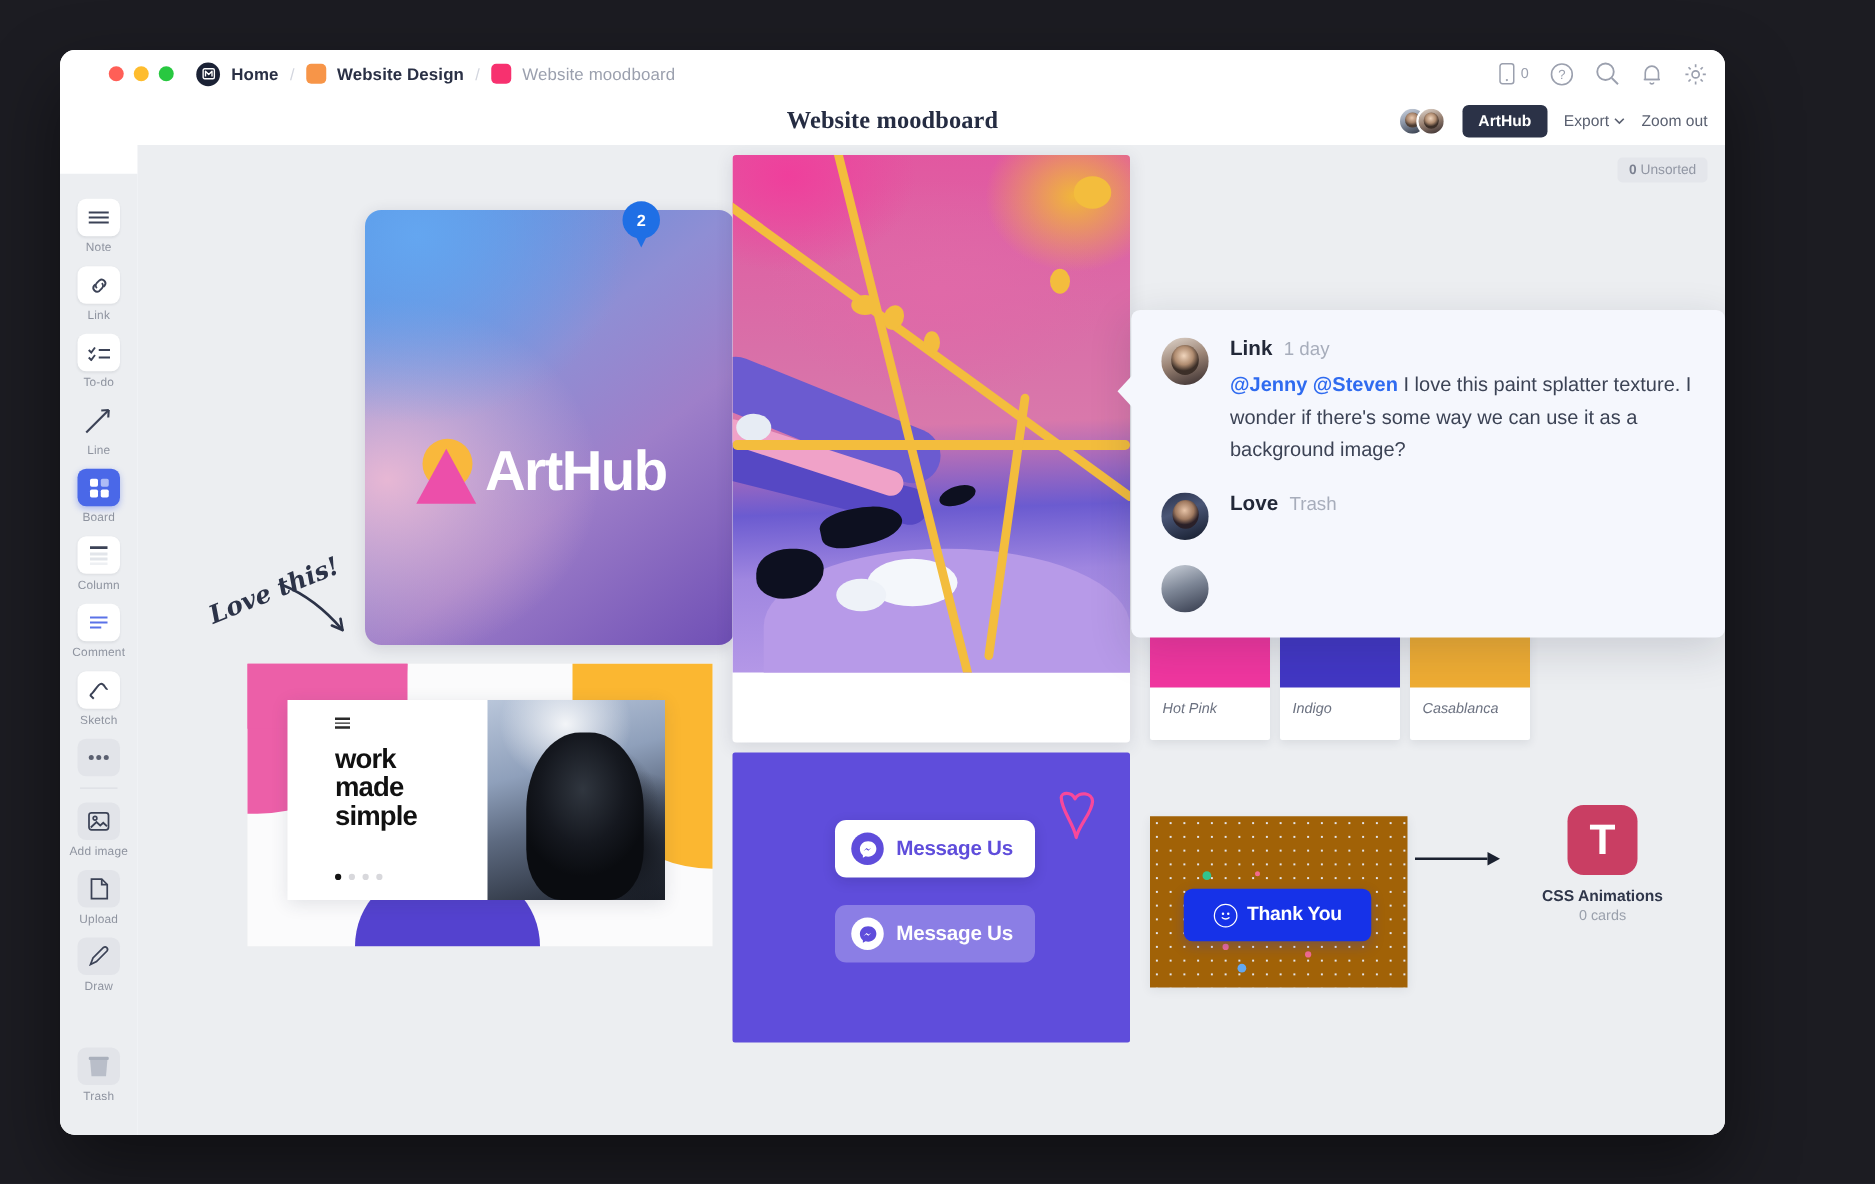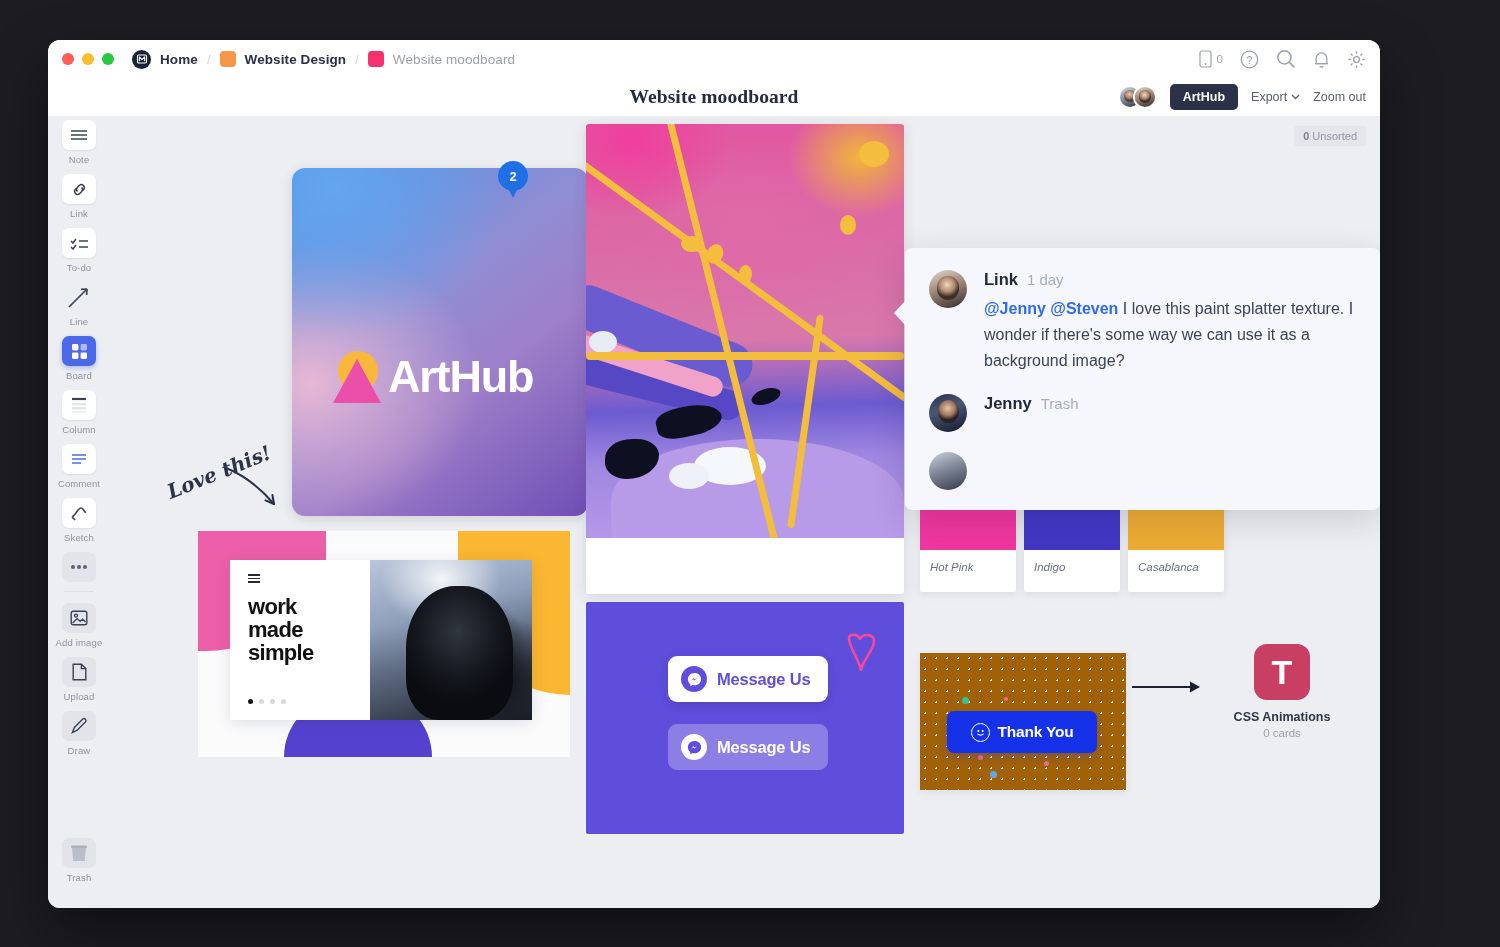--- a/index.html
+++ b/index.html
@@ -18,21 +18,21 @@
     background: #ffffff;
     border-radius: 12px;
     overflow: hidden;
     box-shadow: 0 26px 60px rgba(0,0,0,.45);
   }
 
   
   .titlebar {
     position: relative; height: 38px; width: 100%;
     background: #ffffff;
-    display: flex; align-items: center;
+    display: flex; align-items: center; padding-left: 25px;
   }
   .traffic { display: flex; gap: 8px; margin-left: 14px; }
   .dot { width: 12px; height: 12px; border-radius: 50%; }
   .dot.r { background: #ff5f57; }
   .dot.y { background: #febc2e; }
   .dot.g { background: #28c840; }
 
   .crumbs { display: flex; align-items: center; margin-left: 18px; gap: 9px; }
   .logo-mark {
     width: 19px; height: 19px; border-radius: 50%;
@@ -72,21 +72,21 @@
     border: none; border-radius: 5px; padding: 6px 13px; cursor: pointer;
   }
   .hdr-link { font-size: 12.5px; color: #5a6070; display: flex; align-items: center; gap: 4px; cursor: pointer; }
 
   
   .body { position: relative; display: flex; height: 792px; width: 100%; }
 
   
   .sidebar {
     width: 62px; background: #eceef1; flex: 0 0 62px;
-    position: relative; padding-top: 4px;
+    position: relative; padding-top: 20px; margin-top: 23px;
   }
   .tool { width: 62px; display: flex; flex-direction: column; align-items: center; margin-bottom: 9px; cursor: pointer; }
   .tool-box {
     width: 34px; height: 30px; border-radius: 7px;
     background: #fff;
     display: flex; align-items: center; justify-content: center;
     box-shadow: 0 1px 2px rgba(30,35,50,.08);
   }
   .tool-box.flat { background: #e2e4e9; box-shadow: none; }
   .tool-box.active { background: #4a68e8; box-shadow: 0 2px 5px rgba(74,104,232,.4); }
@@ -130,21 +130,21 @@
   .wms-wrap { position: absolute; left: 88px; top: 415px; width: 372px; height: 226px; }
   .wms-bg { position: absolute; inset: 0; background: #fbfbfc; }
   .blob-pink { position: absolute; left: 0; top: 0; width: 128px; height: 120px; border-radius: 0 0 128px 0; background: #ec5fa8; }
   .blob-pink2 { position: absolute; left: 0; top: 0; width: 128px; height: 52px; background: #ec5fa8; }
   .blob-yellow { position: absolute; right: 0; top: 0; width: 112px; height: 164px; background: #fbb731; border-radius: 0 0 0 112px; }
   .blob-indigo { position: absolute; left: 86px; bottom: 0; width: 148px; height: 62px; background: #5442cf; border-radius: 74px 74px 0 0; }
   .wms-card {
     position: absolute; left: 32px; top: 29px; width: 302px; height: 160px;
     background: #fff; display: flex; box-shadow: 0 3px 14px rgba(40,45,70,.13);
   }
-  .wms-left { width: 140px; position: relative; padding: 14px 0 0 18px; }
+  .wms-left { width: 140px; position: relative; padding: 14px 0 0 18px; margin-left: 20px; }
   .wms-burger { width: 12px; display: flex; flex-direction: column; gap: 2px; }
   .wms-burger i { height: 1.6px; background: #2a2a2a; display: block; }
   .wms-head { margin-top: 12px; font-size: 22px; line-height: 23px; font-weight: 700; color: #111; letter-spacing: -.7px; }
   .wms-dots { position: absolute; left: 18px; bottom: 16px; display: flex; gap: 6px; }
   .wms-dots i { width: 5px; height: 5px; border-radius: 50%; background: #d8d8dc; display: block; }
   .wms-dots i.on { background: #141414; }
   .wms-photo {
     flex: 1; position: relative; overflow: hidden;
     background:
       radial-gradient(60% 48% at 44% 12%, #f3f5f8 0%, rgba(243,245,248,0) 62%),
@@ -724,21 +724,21 @@
               </div>
             </div>
           </div>
 
           <div class="cmt">
             <span class="cmt-av">
                 <span class="face f3"></span>
               </span>
             <div class="cmt-main">
               <div class="cmt-head">
-                <span class="cmt-name">Jenny</span>
+                <span class="cmt-name">Love</span>
                 <span class="cmt-time">Trash</span>
               </div>
             </div>
           </div>
 
           <div class="reply-row">
             <span class="cmt-av">
                 <span class="face f4"></span>
               </span>
           </div>

